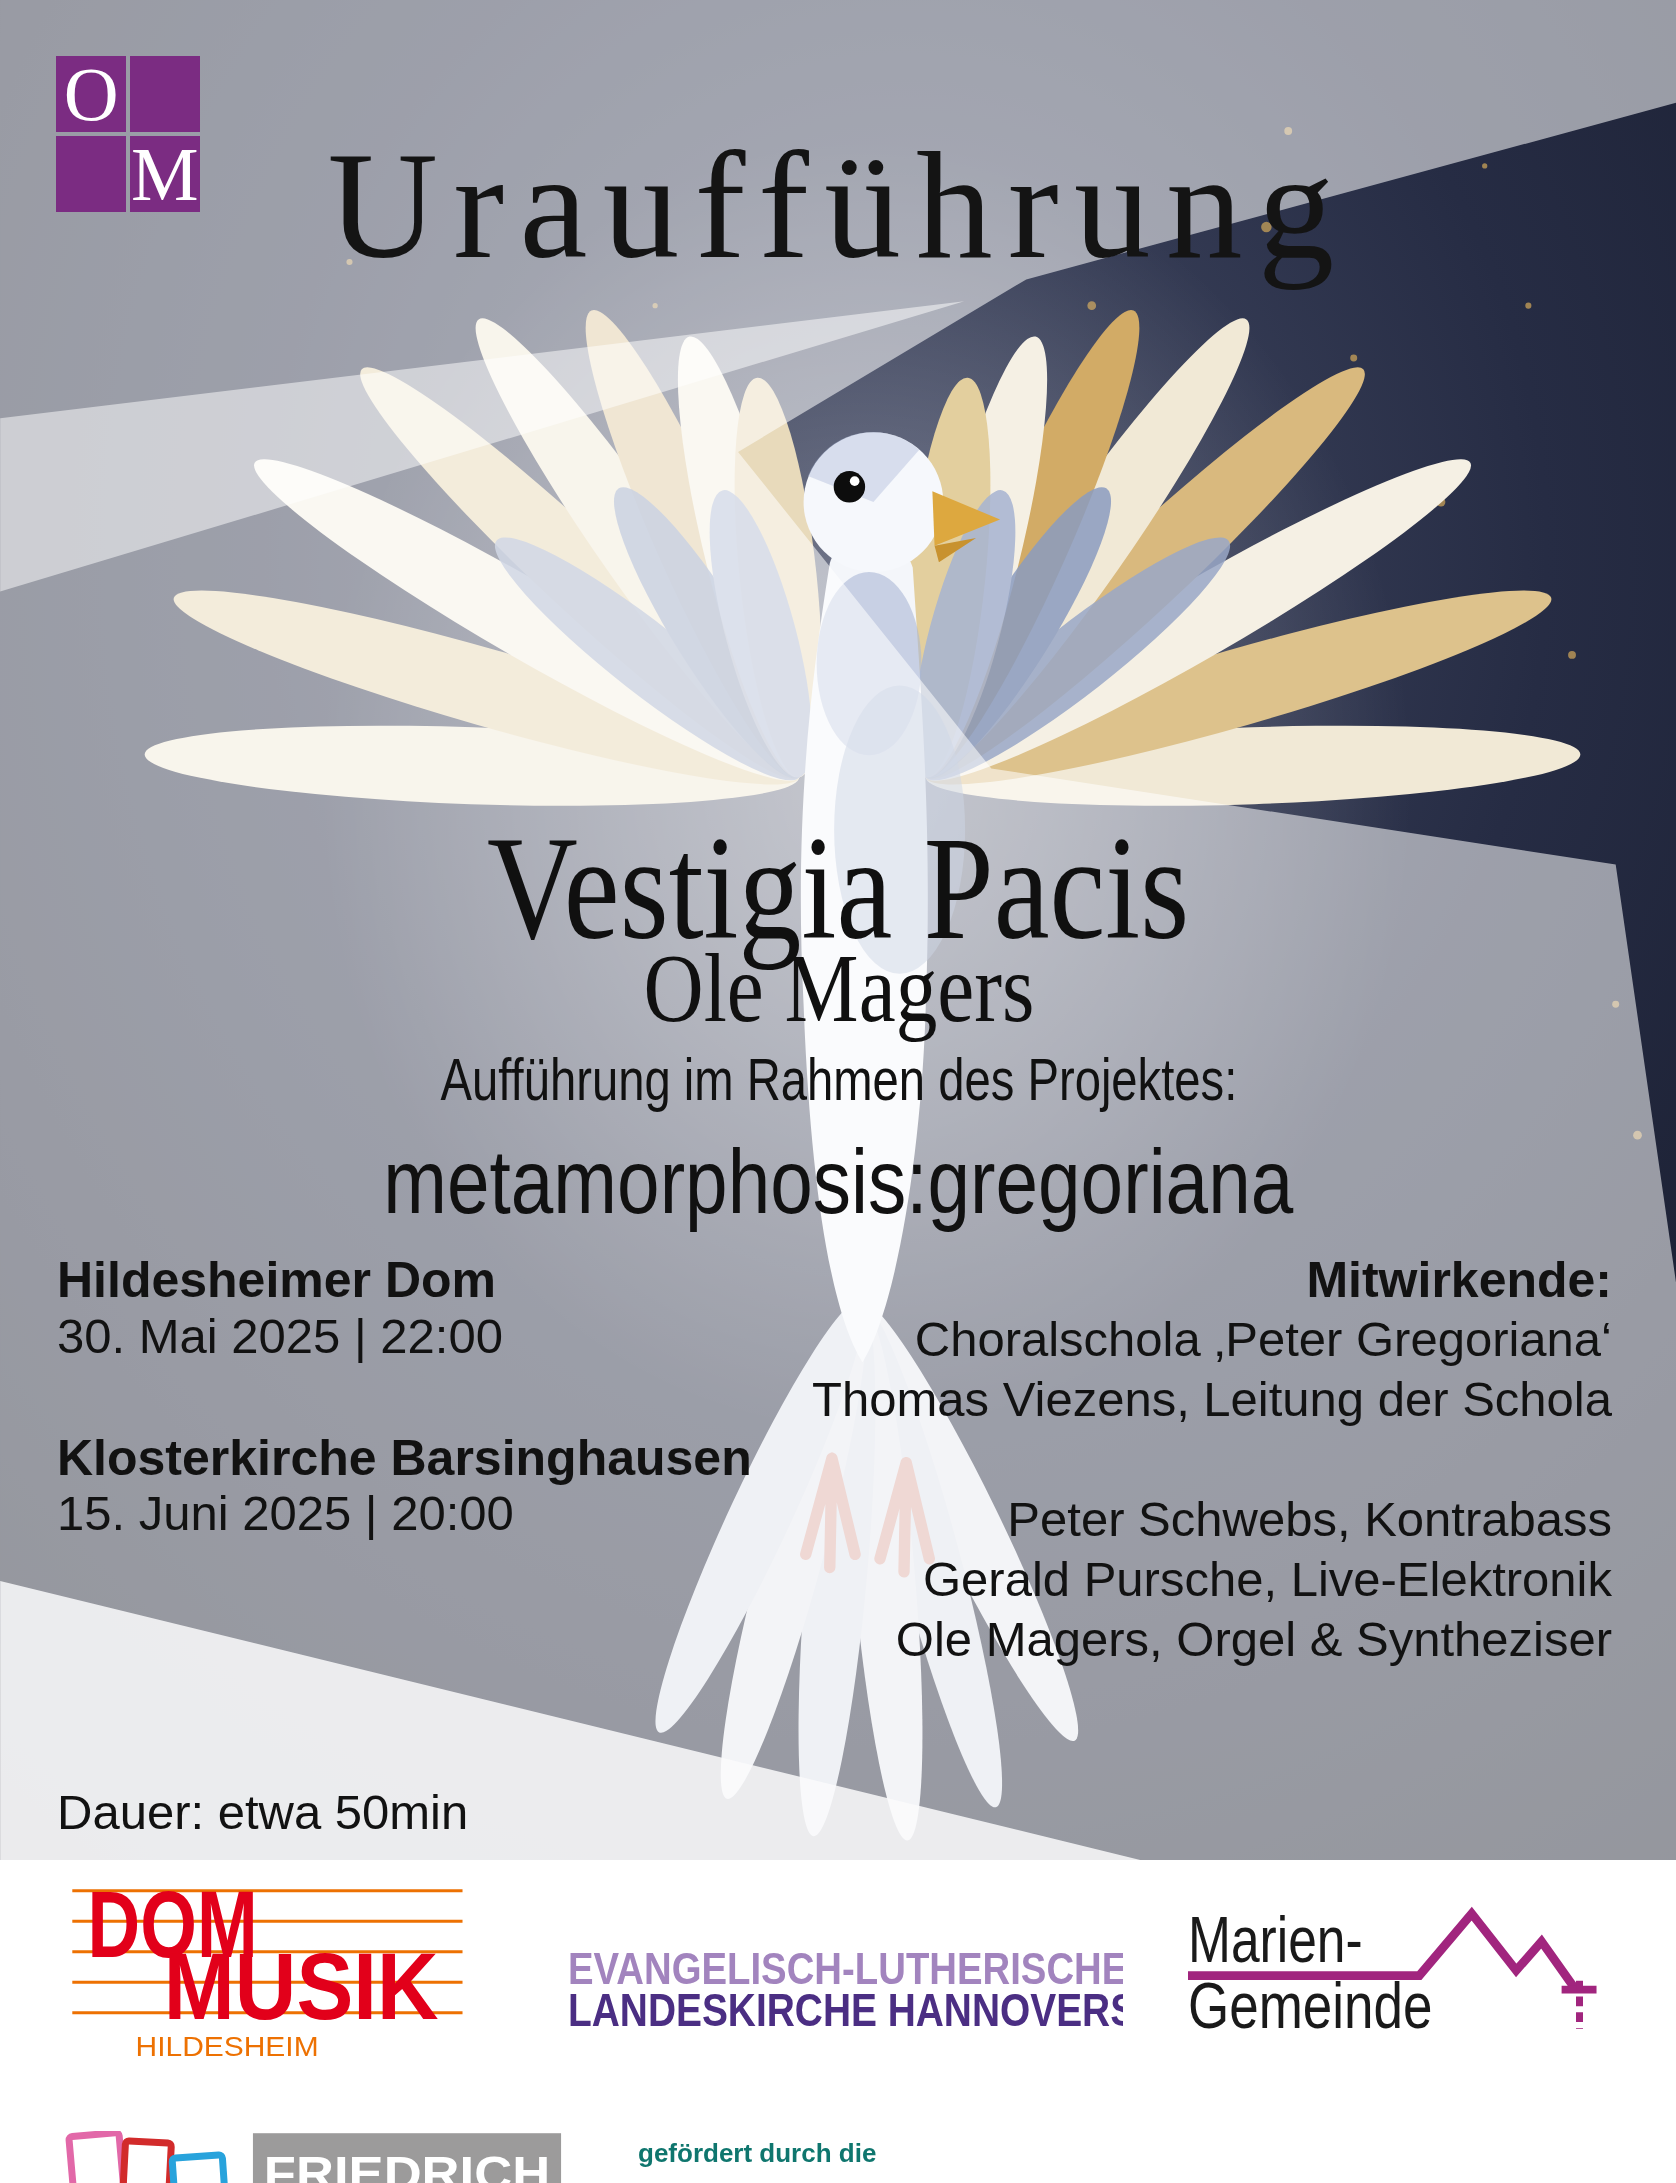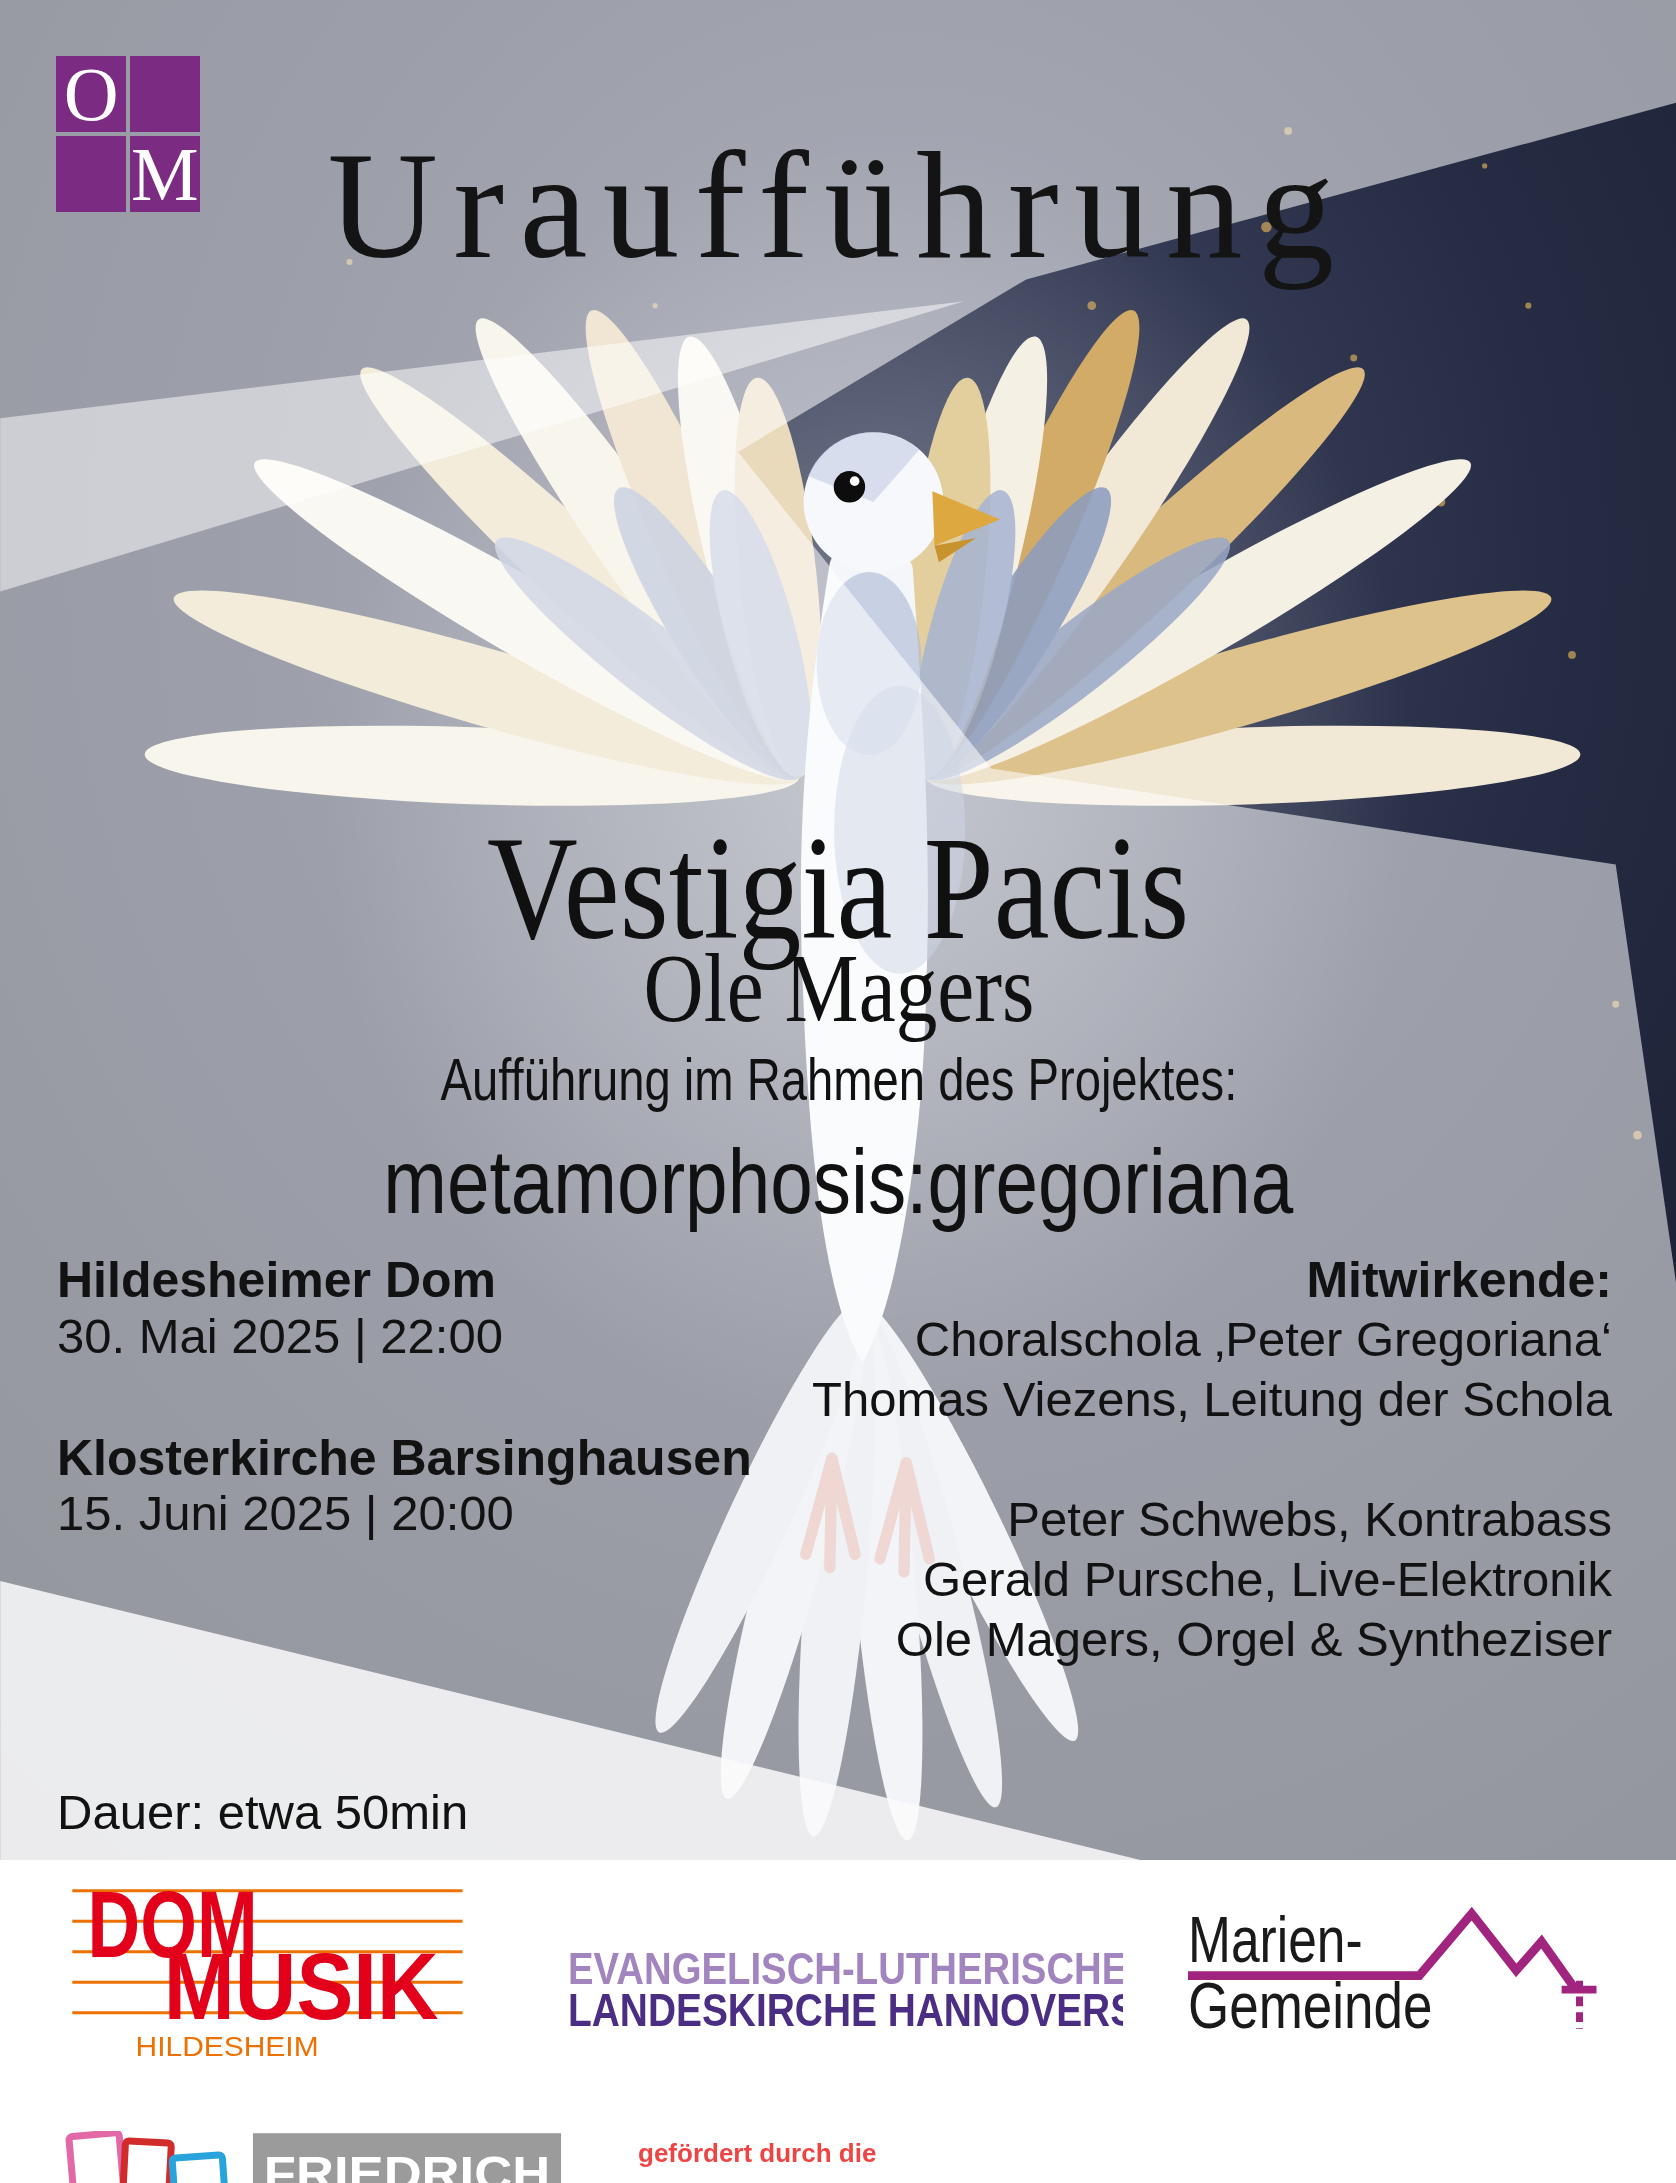--- a/index.html
+++ b/index.html
@@ -21,21 +21,21 @@
   .col-left{left:57px;text-align:left;}
   .col-right{right:65px;text-align:right;}
   .venue{font-size:50px;font-weight:700;}
   .plain{font-size:49px;font-weight:400;}
   .duration{left:57px;top:1740px;font-size:49px;margin-top:44px;}
   .om-logo{left:56px;top:56px;width:144px;height:144px;display:grid;
            grid-template-columns:1fr 1fr;grid-template-rows:1fr 1fr;gap:3.5px;}
   .om-cell{background:#7B2C82;display:flex;align-items:center;justify-content:center;
            font-family:"Liberation Serif",serif;color:#ffffff;font-size:76px;line-height:1;}
   .footer{left:0;top:1860px;width:1677px;height:497px;background:#ffffff;}
-  .red-line{position:absolute;color:#ef4444;line-height:1;}
+  .red-line{position:absolute;color:#0f766e;line-height:1;}
 </style>
 </head>
 <body>
 
 <div class="poster">
 
   <div class="abs artwork">
     <svg width="1677" height="1860" viewBox="0 0 3840 4260">
       <defs>
         <radialGradient id="bgG" cx="0.54" cy="0.30" r="0.85">

